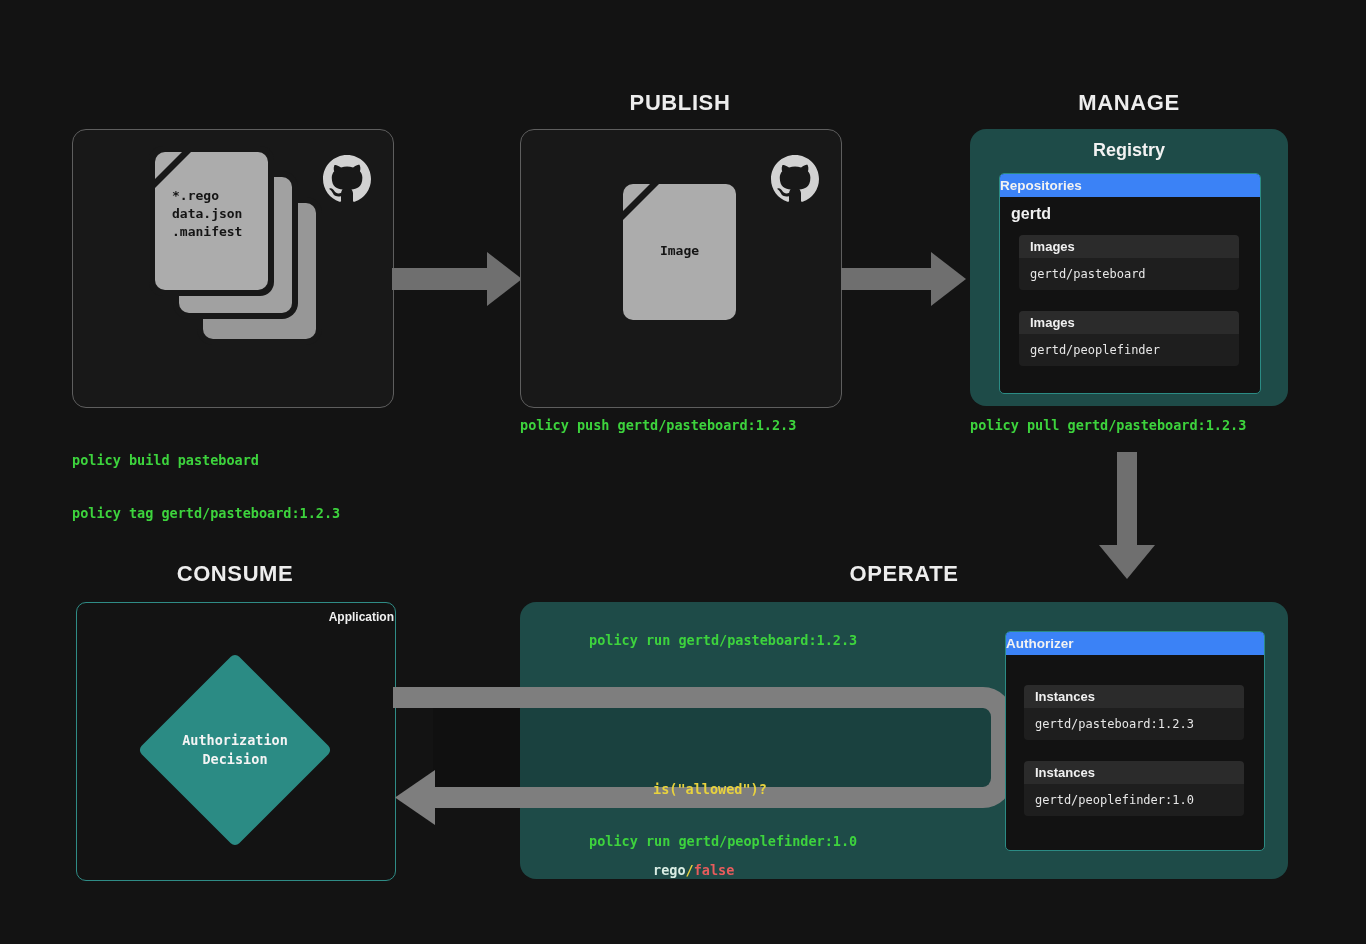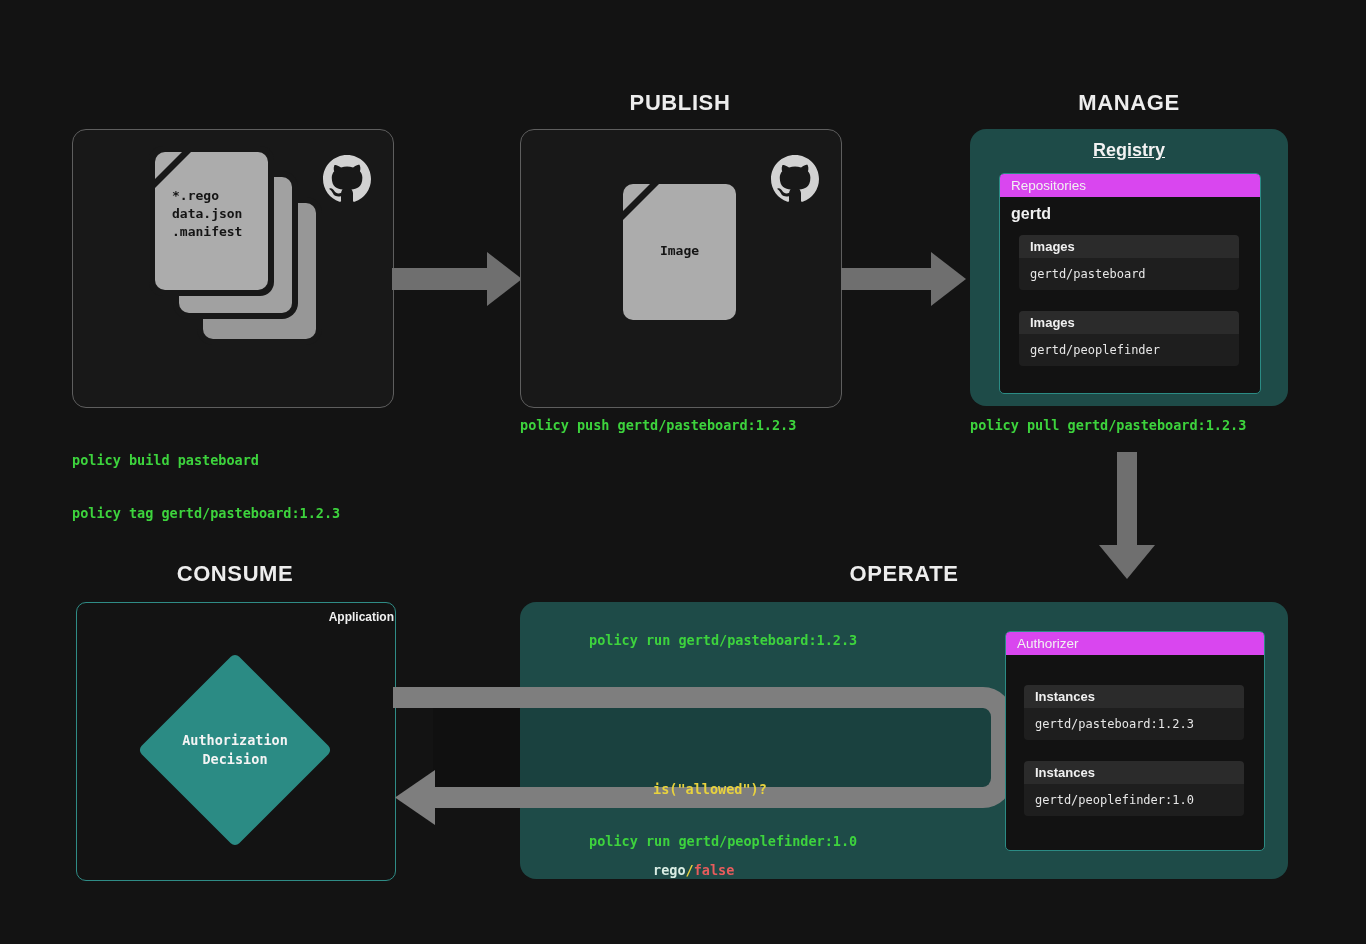--- a/index.html
+++ b/index.html
@@ -77,35 +77,35 @@
   .decision{position:absolute;left:653px;top:722px;font-family:"DejaVu Sans Mono",monospace;
             font-weight:bold;font-size:13.5px;line-height:27px;white-space:pre;}
   .q-yellow{color:#E8D23E;}
   .t-mint{color:#D8ECE3;}
   .f-red{color:#E85C5C;}
 
   
   .panel{position:absolute;background:#121212;border:1px solid #2B8B84;border-radius:5px;}
   .registry-panel{left:999px;top:173px;width:260px;height:219px;}
   .auth-panel{left:1005px;top:631px;width:258px;height:218px;}
-  .panel-header{height:23px;background:#d946ef;color:#F2F2F2;font-size:13.5px;font-weight:normal;
-                line-height:23px;padding-left:11px;border-radius:4px 4px 0 0;}
+  .panel-header{height:23px;background:#3b82f6;color:#F2F2F2;font-size:13.5px;font-weight:bold;
+                line-height:23px;padding-left:0;border-radius:4px 4px 0 0;}
   .repo-name{position:absolute;left:11px;top:31px;font-size:16px;font-weight:bold;color:#F0F0F0;}
   .subpanel{position:absolute;width:220px;border-radius:4px;overflow:hidden;}
   .reg-g1{left:19px;top:61px;}
   .reg-g2{left:19px;top:137px;}
   .auth-g1{left:18px;top:53px;}
   .auth-g2{left:18px;top:129px;}
   .subpanel-header{height:23px;background:#2B2B2B;color:#F0F0F0;font-size:13px;font-weight:bold;
                    line-height:23px;padding-left:11px;}
   .subpanel-row{height:32px;background:#1E1E1E;color:#E6E6E6;font-size:12px;line-height:32px;
                 padding-left:11px;font-family:"DejaVu Sans Mono",monospace;}
 
   .registry-title{position:absolute;left:970px;top:140px;width:318px;text-align:center;
-                  font-size:18px;font-weight:bold;color:#F2F2F2;text-decoration:underline;}
+                  font-size:18px;font-weight:bold;color:#F2F2F2;}
   .app-title{position:absolute;left:76px;top:610px;width:318px;text-align:right;
              font-size:12px;font-weight:bold;color:#F0F0F0;}
 
   
   .diamond{position:absolute;left:166px;top:681px;width:138px;height:138px;background:#2B8B84;
            transform:rotate(45deg);border-radius:6px;}
   .diamond-label{position:absolute;left:146px;top:731px;width:178px;text-align:center;
                  font-family:"DejaVu Sans Mono",monospace;font-weight:bold;font-size:13.5px;
                  color:#F4F4F4;line-height:19px;}
 </style>

